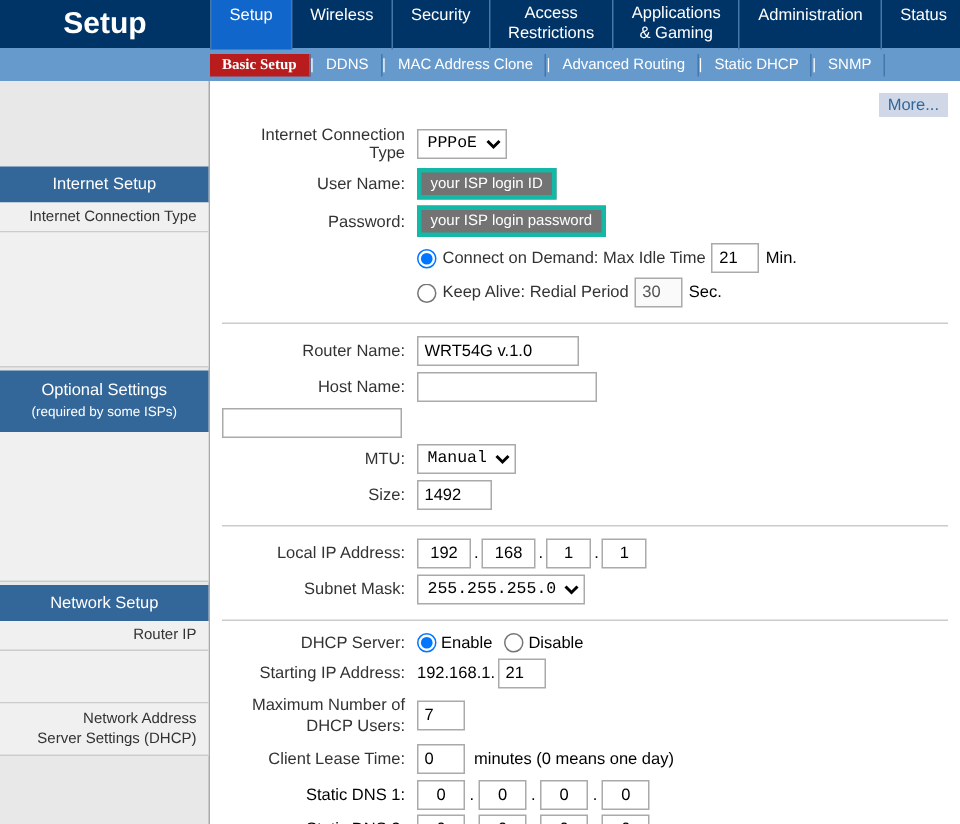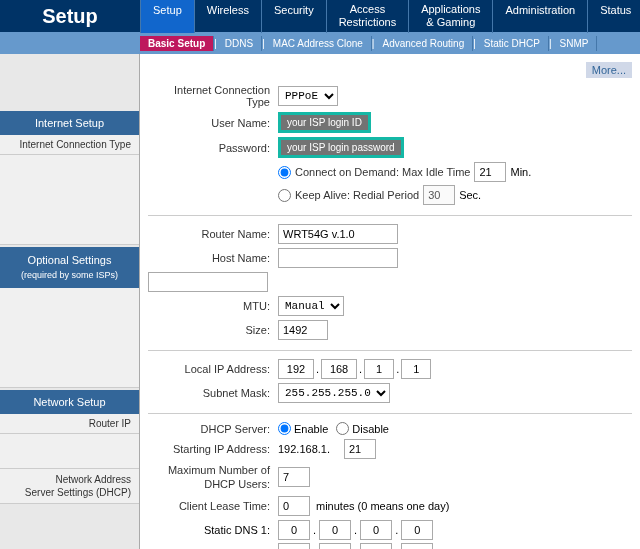--- a/index.html
+++ b/index.html
@@ -9,21 +9,21 @@
     .header { background: #003366; display: flex; align-items: center; height: 32px; }
     .header-title { color: white; font-size: 20px; font-weight: bold; padding: 0 20px; min-width: 140px; text-align: center; }
     .main-nav { display: flex; flex: 1; }
     .main-nav-item { color: white; font-size: 11px; padding: 4px 12px; cursor: pointer; text-align: center; line-height: 1.3; border-left: 1px solid #4477aa; }
     .main-nav-item:hover, .main-nav-item.active { background: #0055aa; }
     .main-nav-item.active { background: #1166cc; }
 
     
     .sub-nav { background: #6699cc; display: flex; align-items: center; height: 22px; padding-left: 140px; }
     .sub-nav-item { color: white; font-size: 10px; padding: 2px 8px; cursor: pointer; border-right: 1px solid #4477aa; }
-    .sub-nav-item.active { background: #be185d; color: white; font-weight: bold; }
+    .sub-nav-item.active { background: #b91c1c; color: white; font-weight: bold; font-family: Liberation Serif, serif; }
 
     
     .content { display: flex; background: #ffffff; }
 
     
     .sidebar { width: 140px; background: #e8e8e8; border-right: 1px solid #aaa; flex-shrink: 0; }
     .sidebar-section { background: #336699; color: white; text-align: center; padding: 6px 4px; font-size: 11px; font-weight: normal; margin-top: 2px; }
     .sidebar-item { background: #f0f0f0; color: #333; text-align: right; padding: 4px 8px; font-size: 10px; border-bottom: 1px solid #ccc; cursor: pointer; }
 
     
@@ -51,21 +51,21 @@
     .ip-group input { width: 38px; }
     .ip-sep { font-size: 11px; }
 
     .dns-row { display: flex; align-items: center; margin-bottom: 3px; }
     .dns-label { width: 130px; text-align: right; padding-right: 8px; font-size: 11px; flex-shrink: 0; }
     .dns-fields { display: flex; gap: 3px; align-items: center; }
     .dns-fields input { width: 32px; text-align: center; }
 
     .enable-disable { display: flex; align-items: center; gap: 8px; }
     .enable-disable label { display: flex; align-items: center; gap: 3px; font-size: 11px; }
-    .starting-ip { display: flex; align-items: center; gap: 14px; }
+    .starting-ip { display: flex; align-items: center; gap: 2px; }
     .starting-ip input { width: 38px; }
   </style>
 </head>
 <body>
 
 <div>
   <div class="header">
     <div class="header-title">Setup</div>
     <div class="main-nav">
       <div class="main-nav-item active">Setup</div>
@@ -139,21 +139,21 @@
         <input type="text" value="30" style="width: 32px; margin-left: 4px;" disabled="">
         <span style="font-size:11px;margin-left:4px;">Sec.</span>
       </div>
     </div>
 
     <div class="divider"></div>
 
     <div class="form-section">
       <div class="form-row">
         <div class="form-label">Router Name:</div>
-        <input type="text" value="WRT54G v.1.0" style="width: 120px;">
+        <input type="text" value="WRT54G v.1.0" style="width: 108px;">
       </div>
       <div class="form-row">
         <div class="form-label">Host Name:</div>
         <input type="text" value="" style="width: 120px;">
       </div>
       <div class="form-row">
         <input type="text" value="" style="width: 120px;">
       </div>
       <div class="form-row">
         <div class="form-label">MTU:</div>

